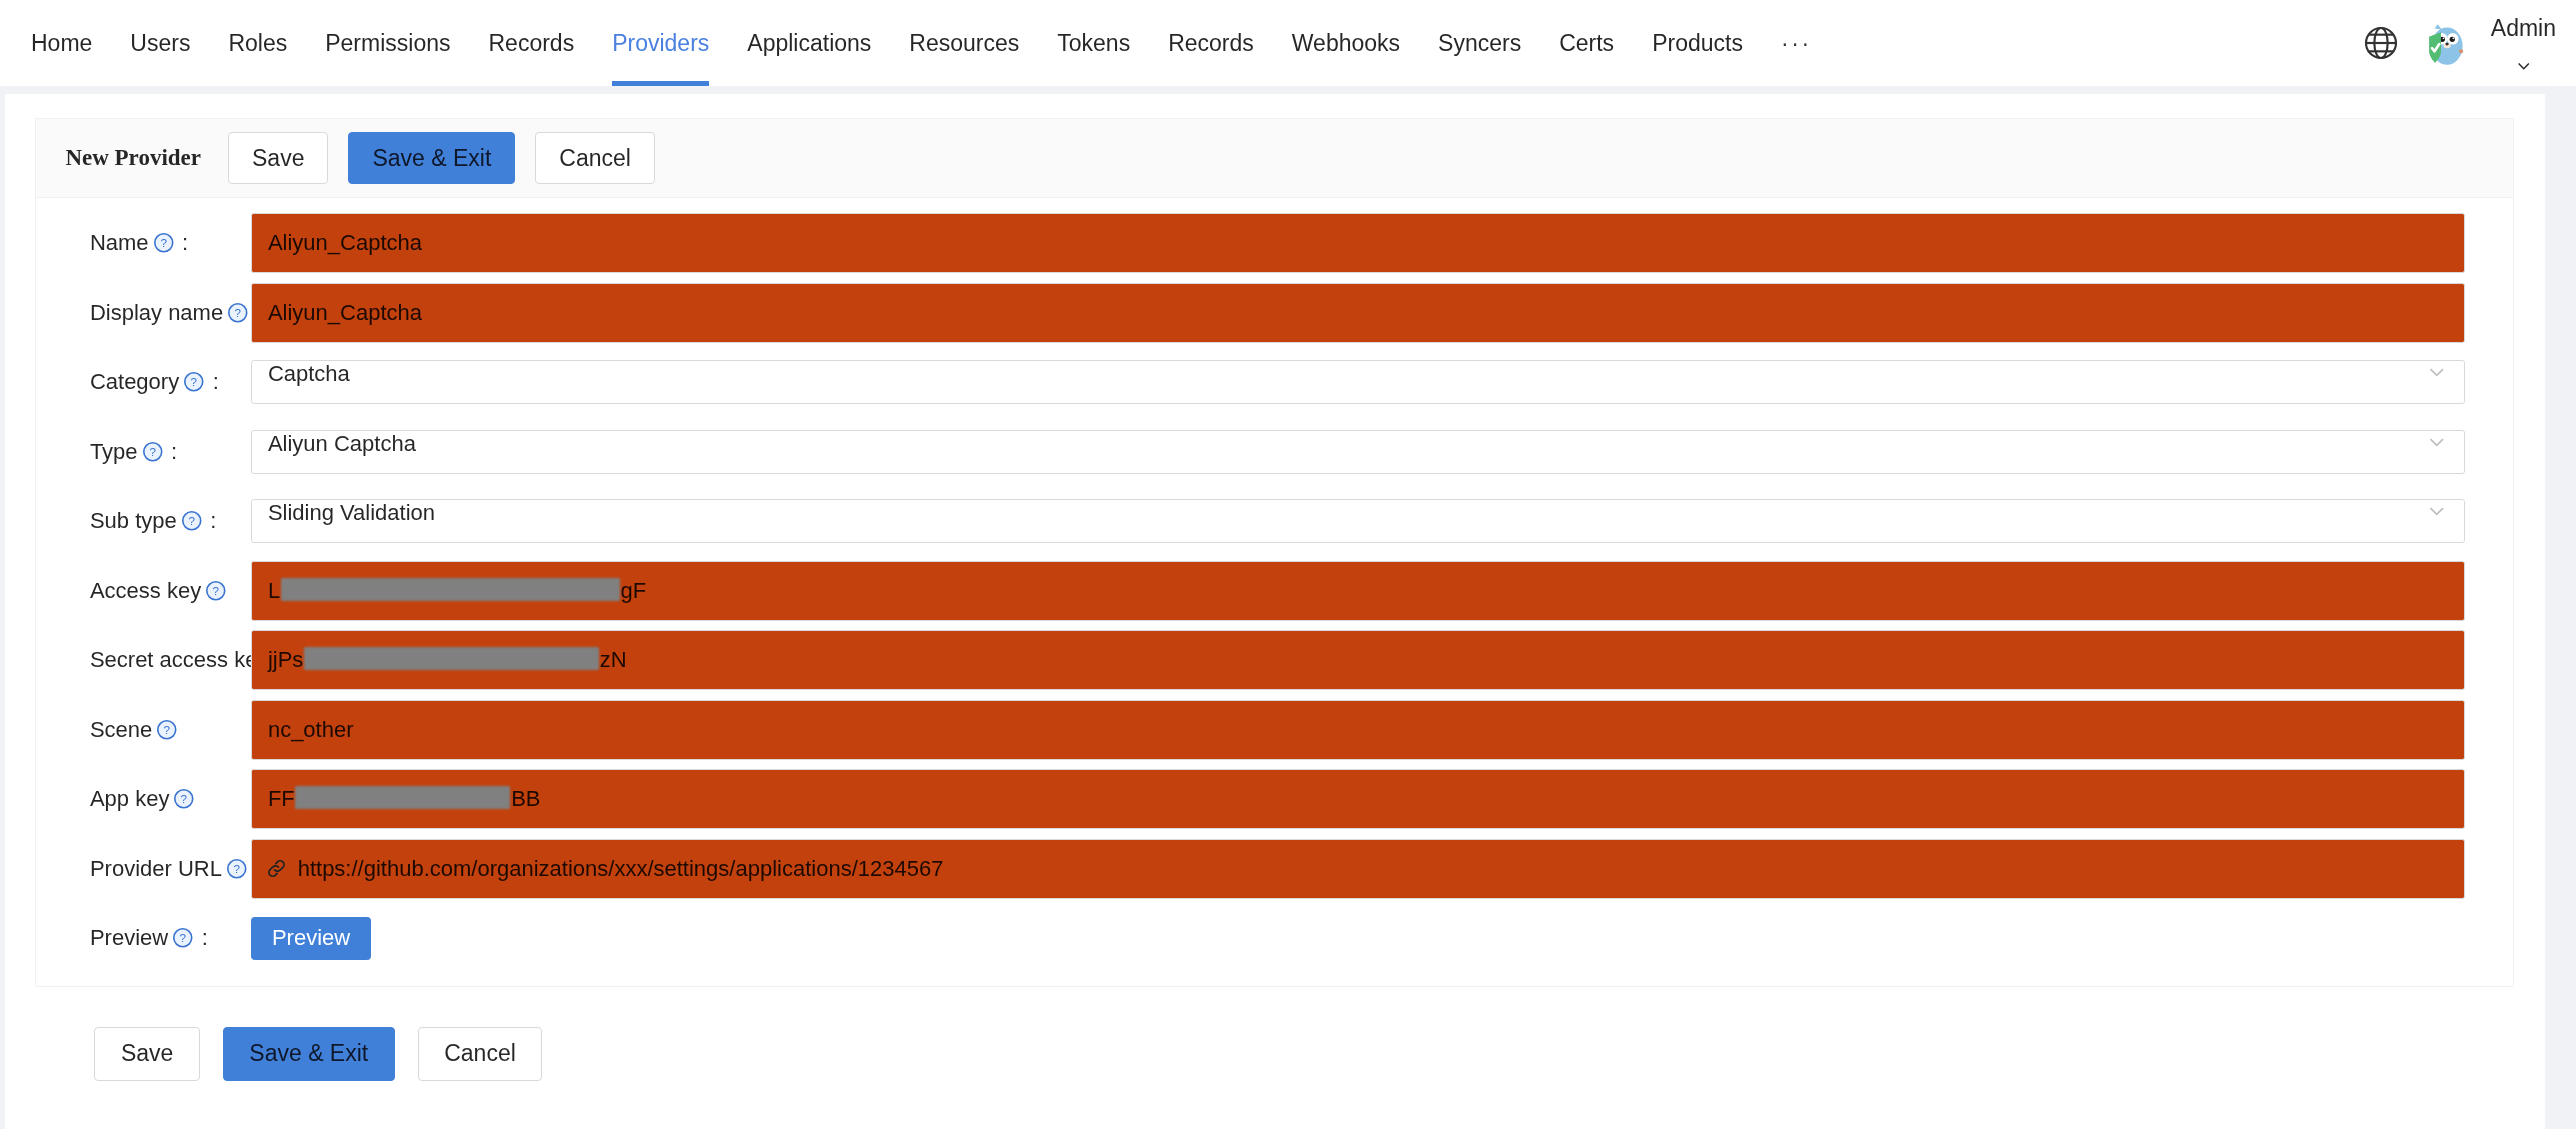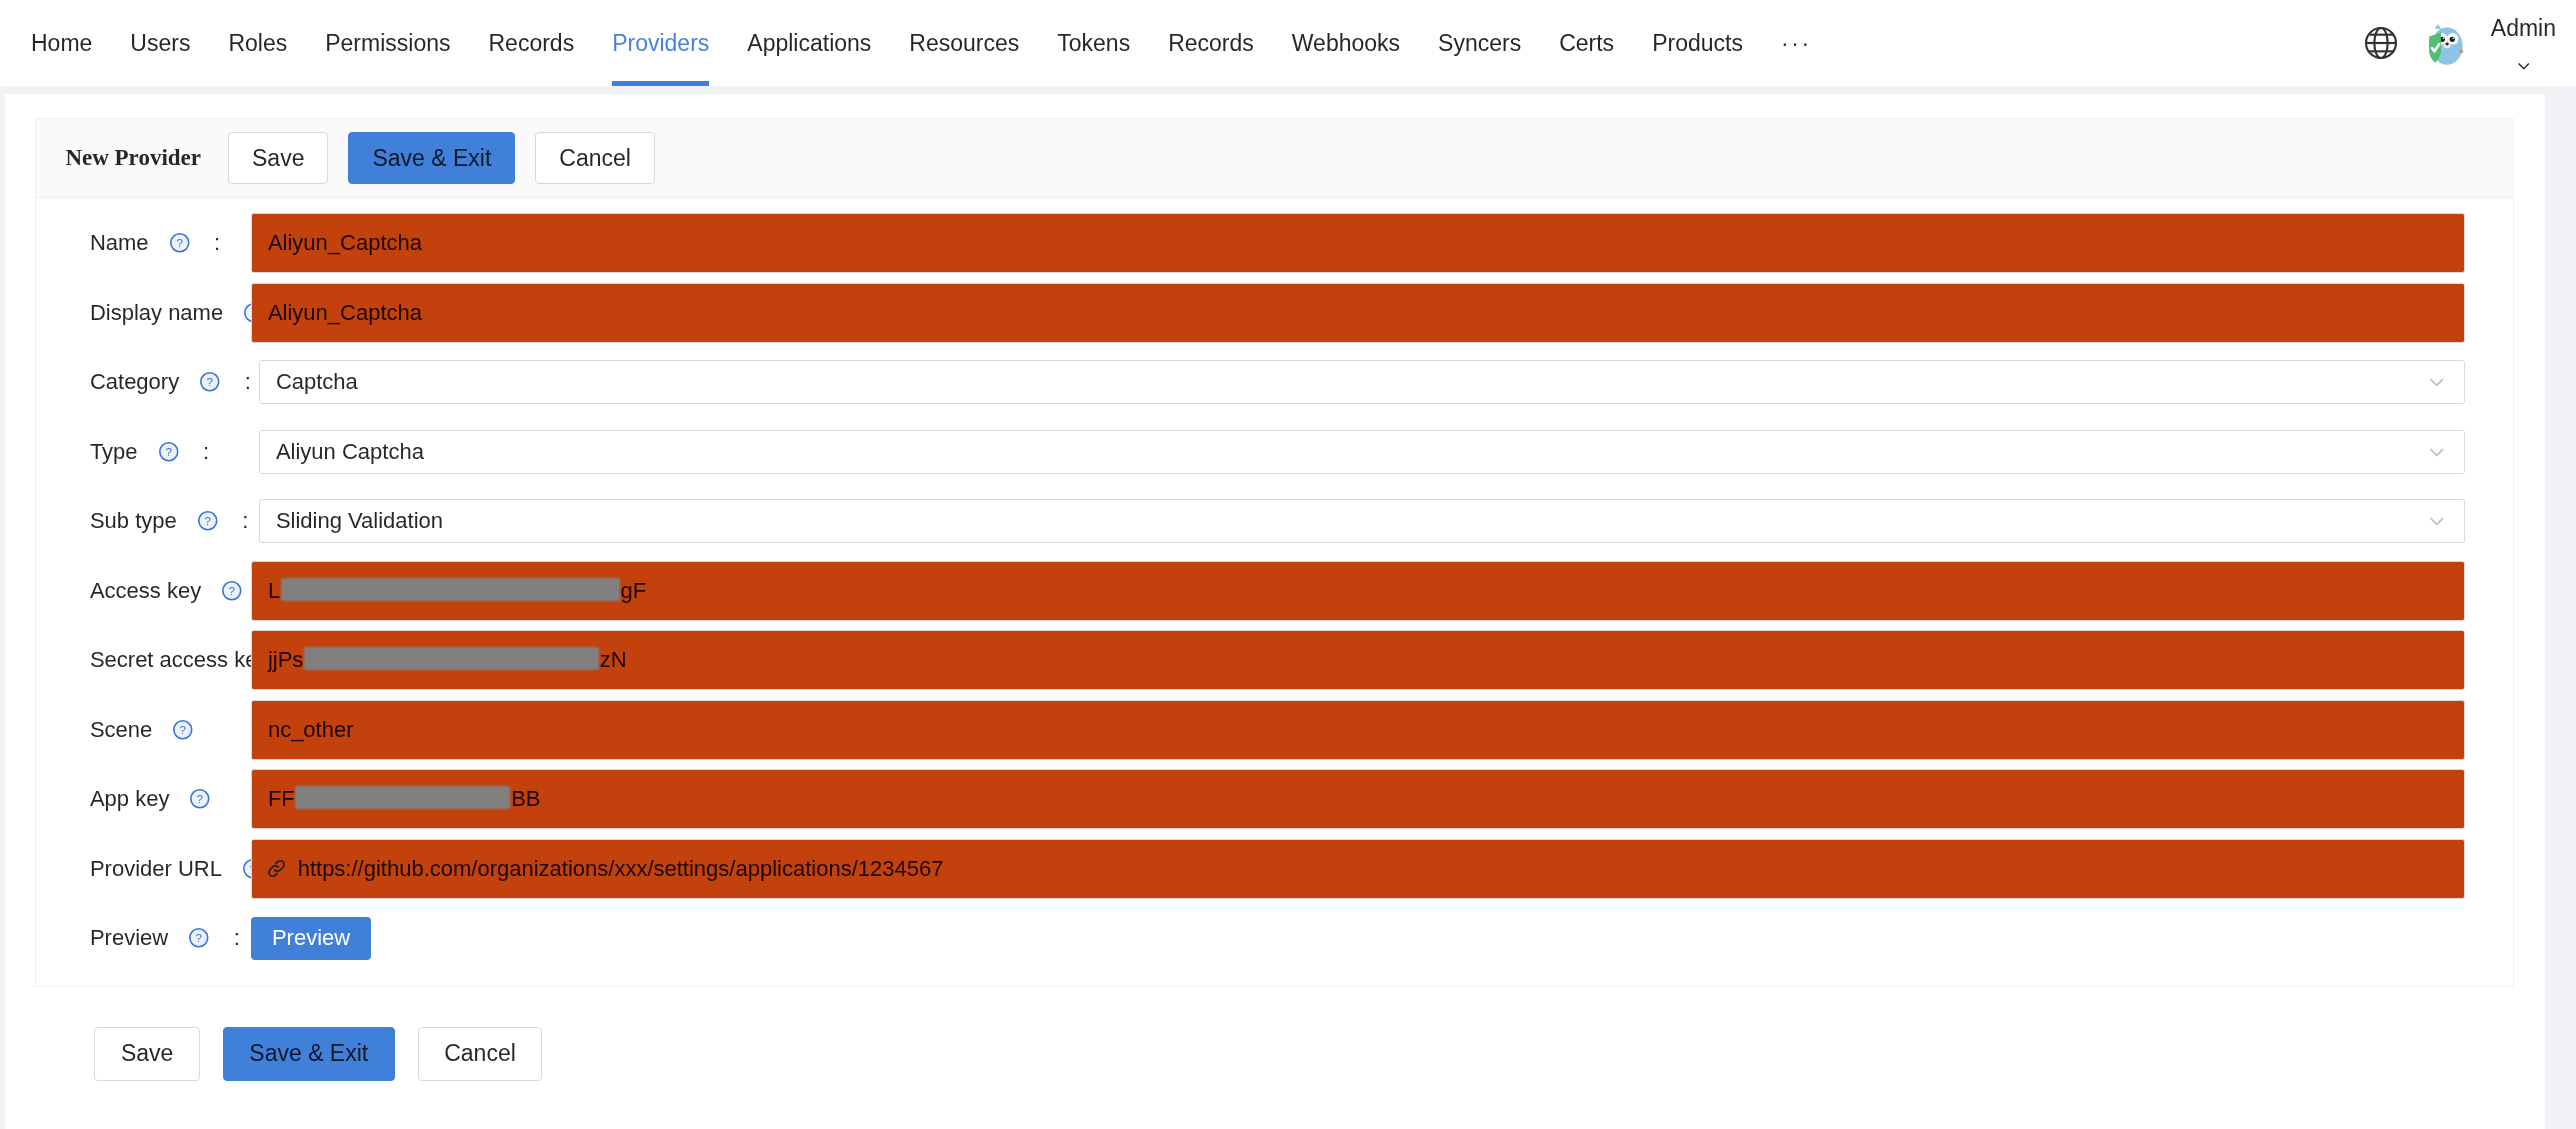--- a/index.html
+++ b/index.html
@@ -127,21 +127,21 @@
     padding-left: 0;
   }
   .form-row:last-child { margin-bottom: 2.7px; }
 
   .form-label {
     width: 215px;
     flex: 0 0 215px;
     padding-left: 54px;
     font-size: 22px;
     color: #000000d9;
-    display: flex; align-items: center; gap: 20px;
+    display: flex; align-items: center; gap: 4px;
     white-space: nowrap;
   }
   .help-icon {
     width: 21.5px; height: 21.5px; flex: 0 0 21.5px;
     display: inline-block;
   }
   .colon { margin-left: 4px; }
 
   .form-control-wrap {
     flex: 1 1 auto;
@@ -168,24 +168,23 @@
 
   .select-field {
     width: 100%;
     height: 44px;
     border: 0.7px solid #d9d9d9;
     border-radius: 2.7px;
     background: #ffffff;
     font-size: 22px;
     color: #000000d9;
     padding: 0 16px 0 16px;
-    display: flex; align-items: center; justify-content: space-between;
+    display: flex; justify-content: space-between;
     cursor: pointer;
     white-space: nowrap;
-    margin-left: 8px;
   }
   .chevron { width: 21.5px; height: 21.5px; flex: 0 0 21.5px; }
 
   
   .redacted {
     display: inline-flex; align-items: center;
   }
   .blur-bar {
     display: inline-block;
     height: 23px;

